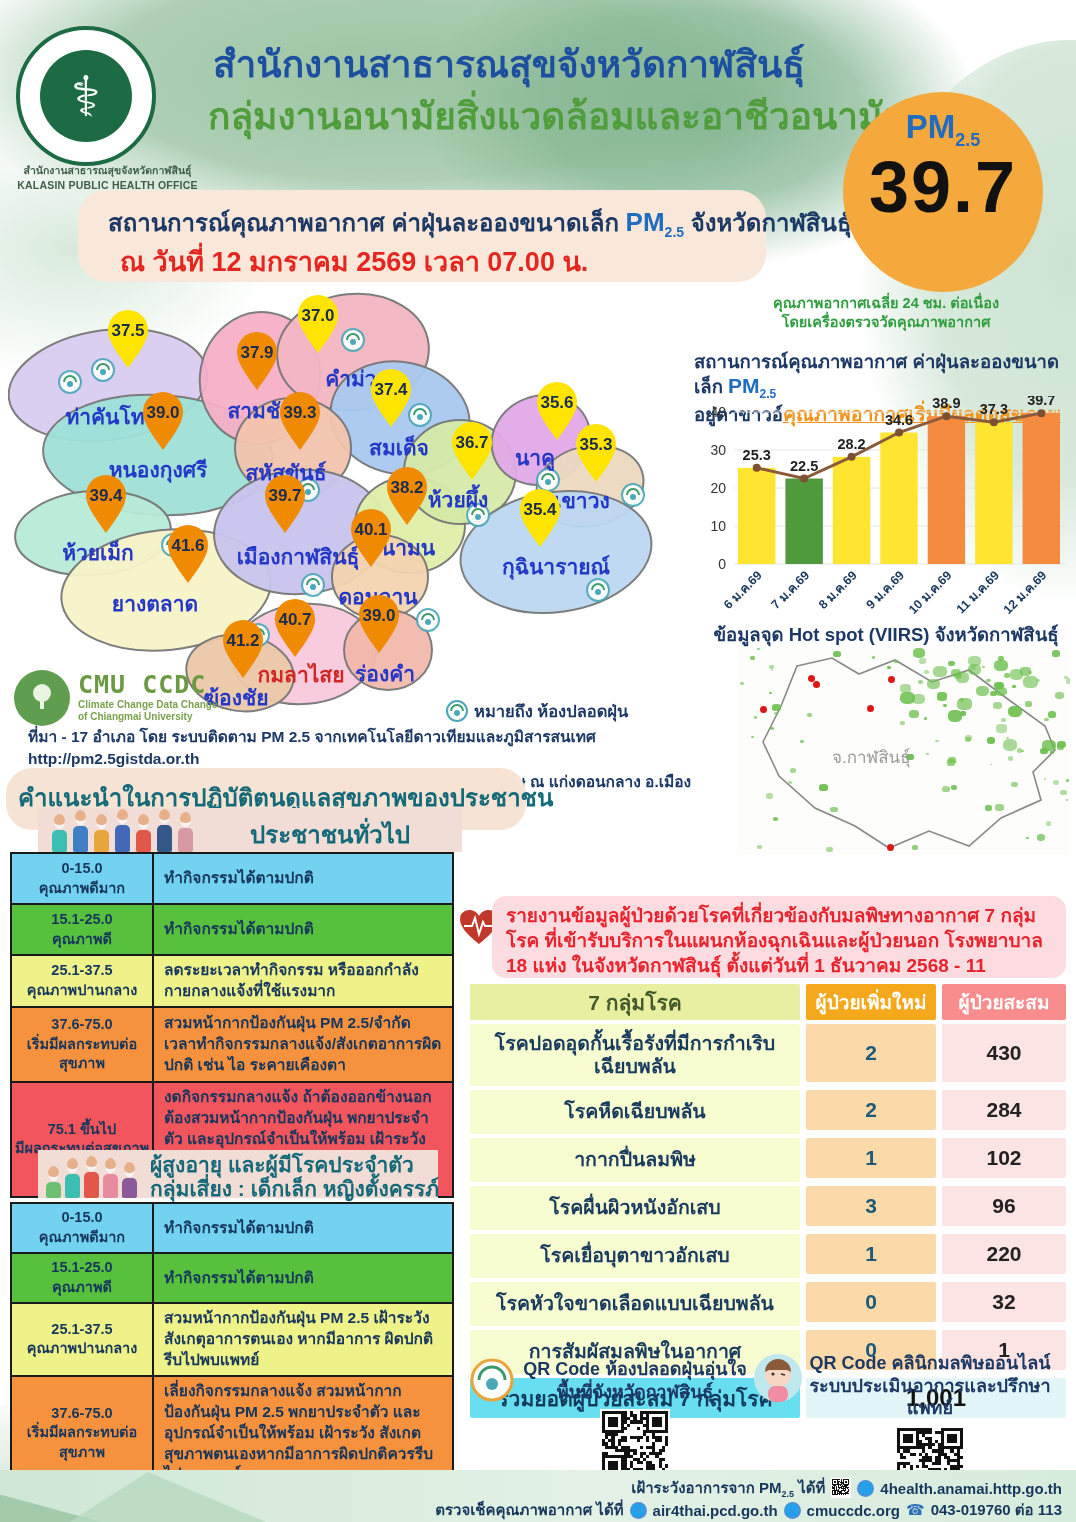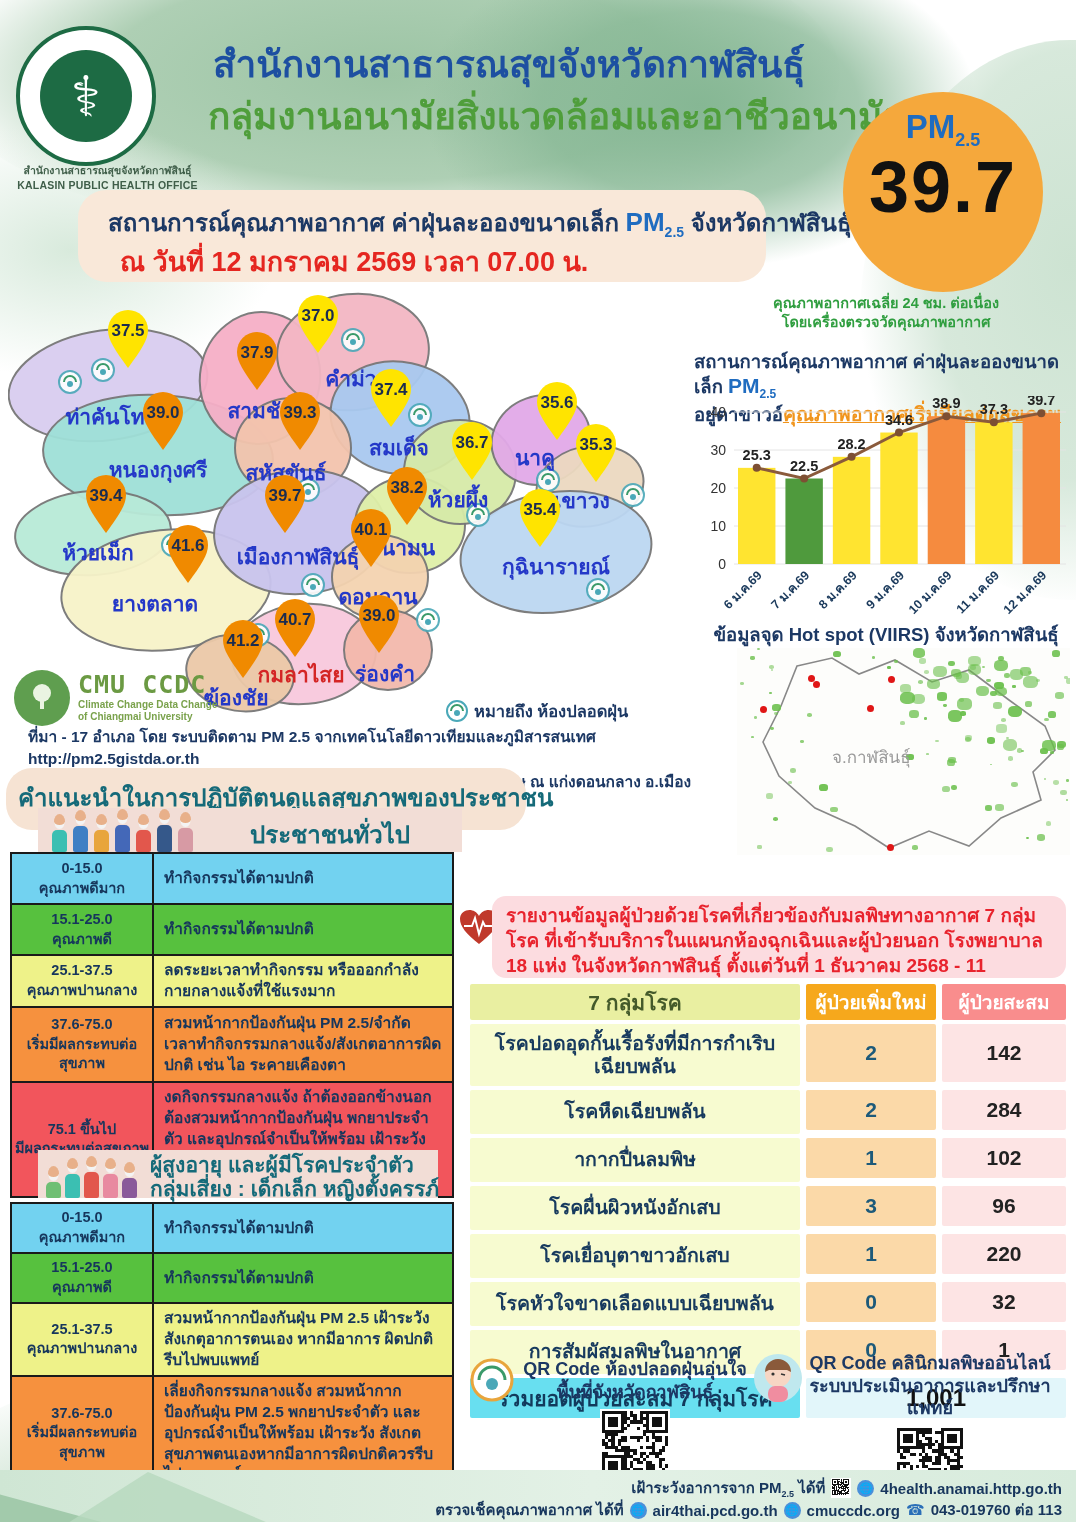--- a/index.html
+++ b/index.html
@@ -673,21 +673,21 @@
     </svg>
   </div>
   <div class="abs pat-box"></div>
   <div class="abs pat-txt">รายงานข้อมูลผู้ป่วยด้วยโรคที่เกี่ยวข้องกับมลพิษทางอากาศ 7 กลุ่มโรค ที่เข้ารับบริการในแผนกห้องฉุกเฉินและผู้ป่วยนอก โรงพยาบาล 18 แห่ง ในจังหวัดกาฬสินธุ์ ตั้งแต่วันที่ 1 ธันวาคม 2568 - 11 มกราคม 2569</div>
   <div class="abs dtable" id="disease-table">
       <div class="dcell dh1">7 กลุ่มโรค</div>
       <div class="dcell dh2">ผู้ป่วยเพิ่มใหม่</div>
       <div class="dcell dh3">ผู้ป่วยสะสม</div>
       <div class="dcell dn" style="height: 58px;">โรคปอดอุดกั้นเรื้อรังที่มีการกำเริบเฉียบพลัน</div>
       <div class="dcell dv1" style="height: 58px;">2</div>
-      <div class="dcell dv2" style="height: 58px;">142</div>
+      <div class="dcell dv2" style="height: 58px;">430</div>
       <div class="dcell dn" style="height: 40px;">โรคหืดเฉียบพลัน</div>
       <div class="dcell dv1" style="height: 40px;">2</div>
       <div class="dcell dv2" style="height: 40px;">284</div>
       <div class="dcell dn" style="height: 40px;">ากากปื่นลมพิษ</div>
       <div class="dcell dv1" style="height: 40px;">1</div>
       <div class="dcell dv2" style="height: 40px;">102</div>
       <div class="dcell dn" style="height: 40px;">โรคผื่นผิวหนังอักเสบ</div>
       <div class="dcell dv1" style="height: 40px;">3</div>
       <div class="dcell dv2" style="height: 40px;">96</div>
       <div class="dcell dn" style="height: 40px;">โรคเยื่อบุตาขาวอักเสบ</div>

